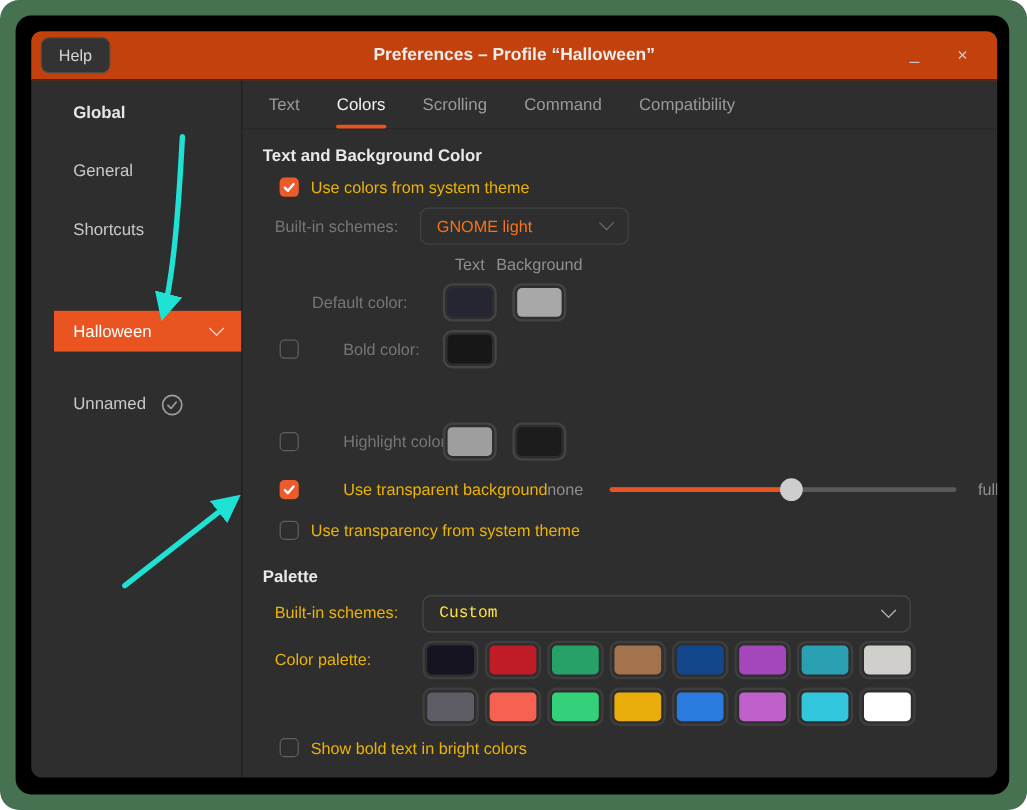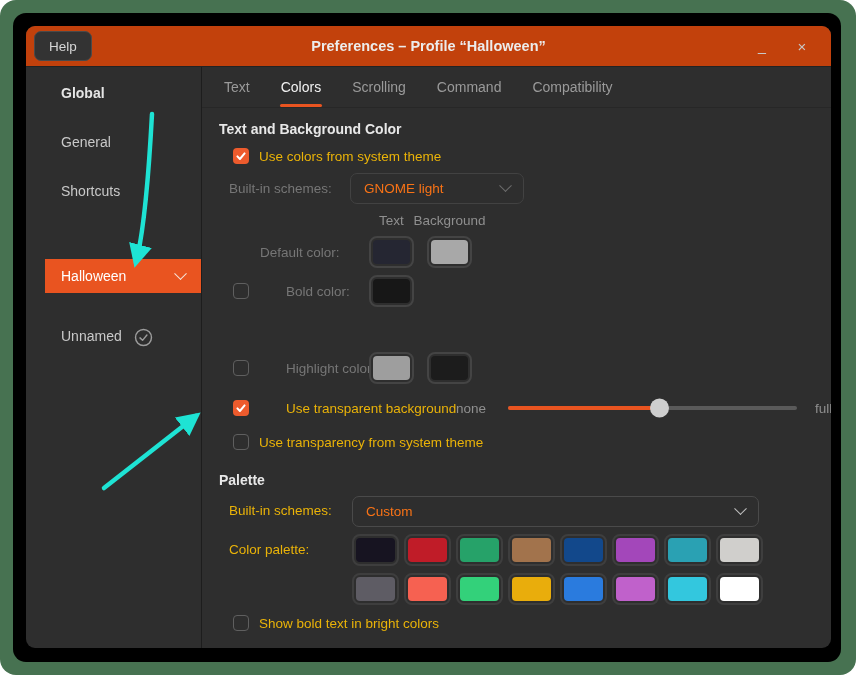--- a/index.html
+++ b/index.html
@@ -46,21 +46,21 @@
   .cb{width:16px;height:16px;border-radius:4px;box-sizing:border-box;flex:none;}
   .cb.off{border:1.5px solid #5f5f5f;background:transparent;}
   .cb.on{background:#ed5b2d;display:flex;align-items:center;justify-content:center;}
   .cb.on svg{display:block;}
 
   .dropdown{height:31px;border:1px solid #4a4a4a;border-radius:7px;display:flex;align-items:center;justify-content:space-between;padding:0 13px;box-sizing:border-box;background:#2e2e2e;}
   .dropdown .val{font-size:13.5px;}
   .dropdown.disabled .val{color:#f97316;}
   .dropdown.disabled{border-color:#424242;}
   .dropdown.disabled .chev{border-color:#6b6b6b;}
-  .dropdown.enabled .val{color:#f97316;}
+  .dropdown.enabled .val{color:#fde047;font-family:Liberation Mono, monospace;}
   .dropdown.enabled .chev{border-color:#bdbdbd;}
 
   .swatch{width:45px;height:32px;border:2px solid #444444;border-radius:8px;box-sizing:border-box;padding:2px;background:#2e2e2e;}
   .swatch>div{width:100%;height:100%;border-radius:4px;}
 
   .colrow{position:absolute;left:0;right:0;height:32px;}
   .colrow .cb{position:absolute;left:31px;top:8px;}
   .colrow .rlabel{position:absolute;left:53px;top:50%;transform:translateY(-50%);margin-left:31px;}
   .colrow .rlabel.noCb{left:27px;}
   .colrow .sw1{position:absolute;left:167px;top:0;}

